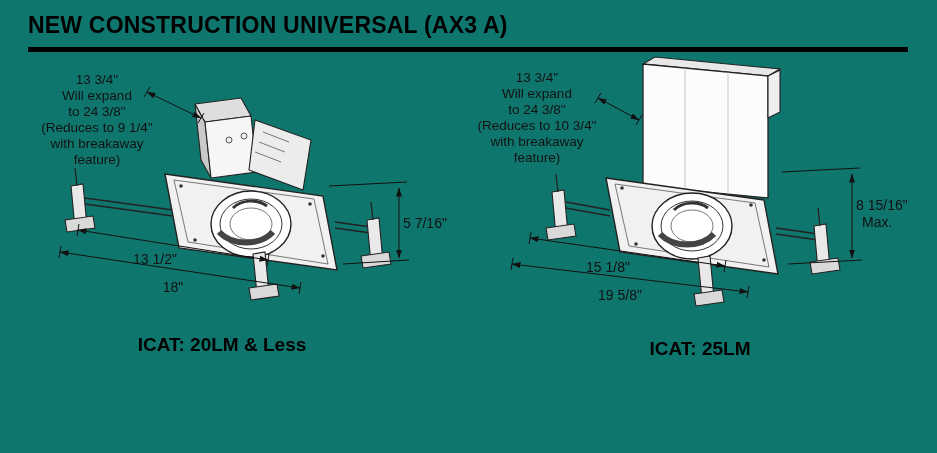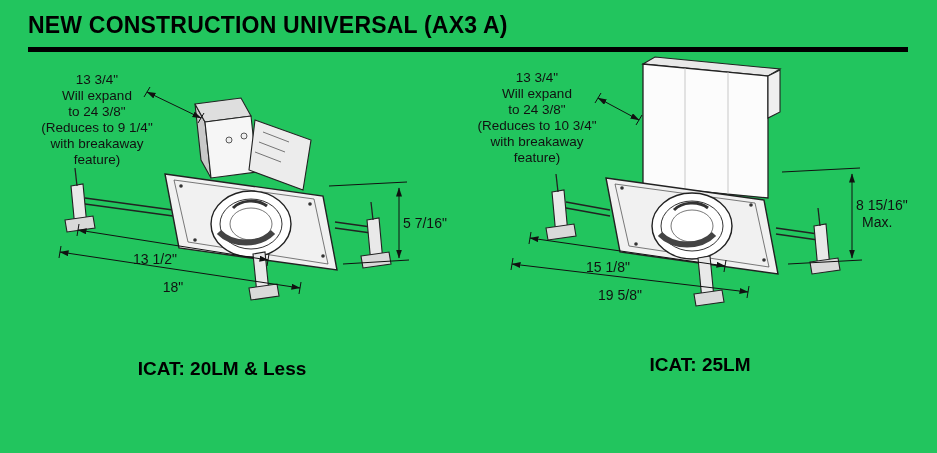--- a/index.html
+++ b/index.html
@@ -1,39 +1,39 @@
 <!DOCTYPE html>
 <html><head>
 <meta charset="utf-8">
 <style>
   html,body{margin:0;padding:0;background:#fff;}
   #page{
-    position:relative;width:937px;height:453px;background:#22c55e;overflow:hidden;
+    position:relative;width:937px;height:453px;background:#0f766e;overflow:hidden;
     font-family:"Liberation Sans",sans-serif;color:#111;
   }
   .title{
     position:absolute;left:28px;top:12px;font-size:23px;font-weight:bold;
     letter-spacing:.2px;color:#000;white-space:nowrap;
   }
   .title-rule{position:absolute;left:28px;top:47px;width:880px;height:5px;background:#000;}
   .figure{position:absolute;z-index:1;}
   .fig-left{left:5px;top:56px;width:450px;height:300px;}
   .fig-right{left:458px;top:52px;width:472px;height:305px;}
   .note{
     position:absolute;z-index:2;text-align:center;font-size:13.5px;line-height:1.18;
     white-space:pre-line;color:#111;
   }
   .note-left{left:18px;top:72px;width:158px;}
   .note-right{left:458px;top:70px;width:158px;}
   .caption{
     position:absolute;z-index:2;text-align:center;font-weight:bold;font-size:19px;
     line-height:1.32;color:#000;
   }
-  .caption-left{left:12px;top:356px;width:420px;}
-  .caption-right{left:520px;top:352px;width:360px;}
+  .caption-left{left:12px;top:332px;width:420px;}
+  .caption-right{left:520px;top:336px;width:360px;}
   svg{display:block;}
   svg text{font-family:"Liberation Sans",sans-serif;fill:#111;font-size:14px;}
   .struct{stroke:#222;stroke-width:1.3;fill:none;}
   .panfill{fill:#f1f1f1;stroke:#222;stroke-width:1.4;}
   .thin{stroke:#444;stroke-width:.7;fill:none;}
   .dim{stroke:#111;stroke-width:1;fill:none;}
 </style>
 </head>
 <body>
 

